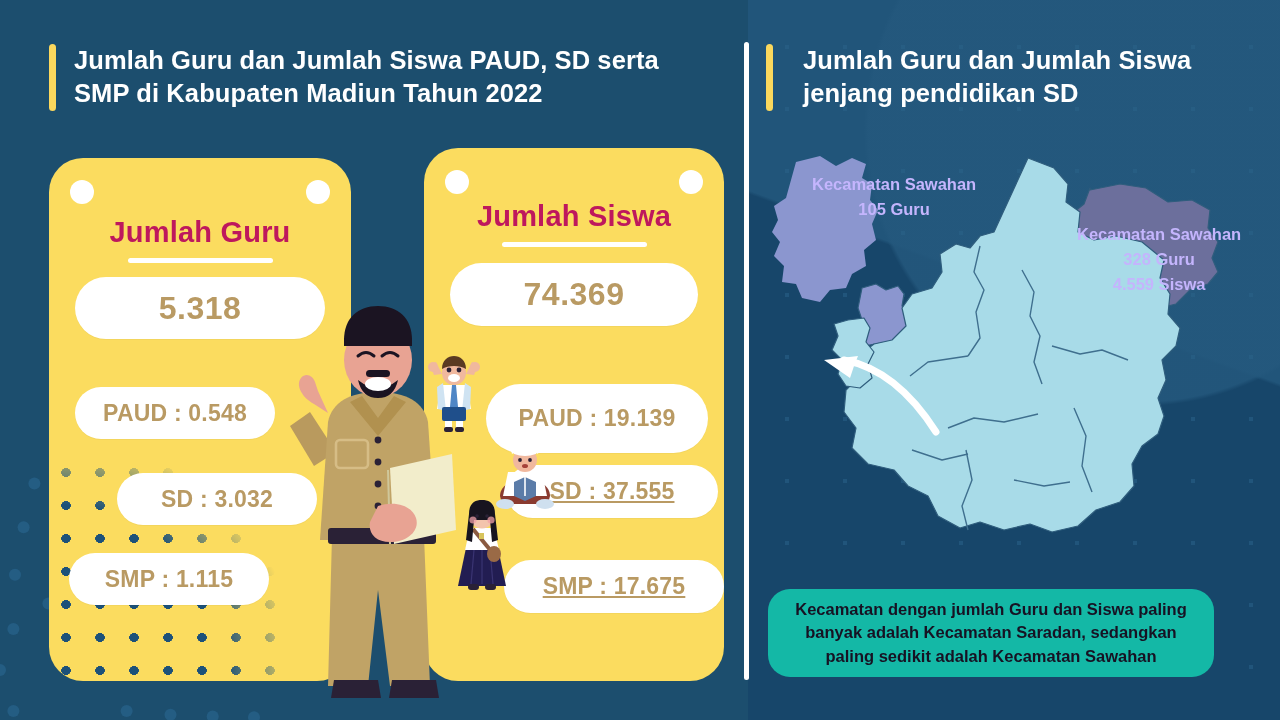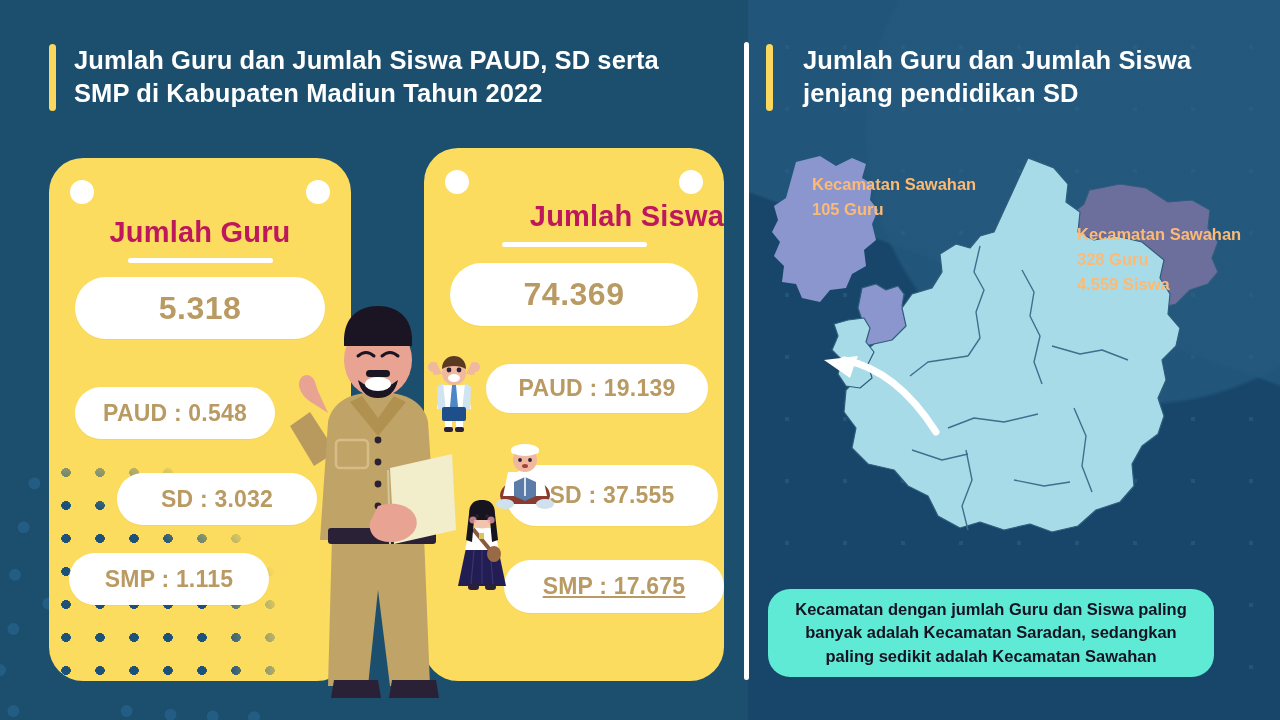--- a/index.html
+++ b/index.html
@@ -41,56 +41,56 @@
   
   .card{position:absolute;background:#fbdc5f;border-radius:34px;overflow:hidden;}
   .card-guru{left:49px;top:158px;width:302px;height:523px;}
   .card-siswa{left:424px;top:148px;width:300px;height:533px;}
   .hole{position:absolute;width:24px;height:24px;border-radius:50%;background:#ffffff;}
   .hole.l{left:21px;top:22px;}
   .hole.r{right:21px;top:22px;}
   .card h2{margin:0;position:absolute;left:0;right:0;text-align:center;
     color:#be185d;font-size:29px;font-weight:bold;letter-spacing:.2px;}
   .card-guru h2{top:58px;}
-  .card-siswa h2{top:52px;text-align:right;}
+  .card-siswa h2{top:52px;}
   .rule{position:absolute;height:5px;background:#ffffff;border-radius:3px;}
   .card-guru .rule{left:79px;top:100px;width:145px;}
   .card-siswa .rule{left:78px;top:94px;width:145px;}
 
   .pill{position:absolute;background:#ffffff;border-radius:40px;display:flex;
     align-items:center;justify-content:center;color:#b99a63;font-weight:bold;
     box-shadow:0 1px 0 rgba(0,0,0,.03);}
   .pill.big{font-size:32px;letter-spacing:.5px;}
   .pill.sub{font-size:23px;letter-spacing:.2px;}
 
   .card-guru .p-total{left:26px;top:119px;width:250px;height:62px;}
   .card-guru .p1{left:26px;top:229px;width:200px;height:52px;}
   .card-guru .p2{left:68px;top:315px;width:200px;height:52px;}
   .card-guru .p3{left:20px;top:395px;width:200px;height:52px;}
 
   .card-siswa .p-total{left:26px;top:115px;width:248px;height:63px;}
-  .card-siswa .p1{left:62px;top:216px;width:222px;height:49px;}
-  .card-siswa .p2{left:82px;top:317px;width:212px;height:61px;}
+  .card-siswa .p1{left:62px;top:236px;width:222px;height:69px;}
+  .card-siswa .p2{left:82px;top:317px;width:212px;height:53px;text-decoration:underline;}
   .card-siswa .p3{left:80px;top:412px;width:220px;height:53px;text-decoration:underline;}
 
   .dots-guru{position:absolute;left:0;bottom:0;width:230px;height:225px;
     background-image:radial-gradient(#1c5179 4.6px, transparent 4.8px);
     background-size:34px 33px;
     -webkit-mask-image:radial-gradient(circle at 0% 100%, #000 0%, #000 55%, transparent 78%);
     mask-image:radial-gradient(circle at 0% 100%, #000 0%, #000 55%, transparent 78%);}
 
   
   .caption{position:absolute;left:768px;top:589px;width:446px;height:88px;
-    background:#5eead4;border-radius:22px;display:flex;align-items:center;justify-content:center;
+    background:#14b8a6;border-radius:22px;display:flex;align-items:center;justify-content:center;
     text-align:center;color:#171223;font-weight:bold;font-size:16.5px;line-height:1.42;padding:0 14px;box-sizing:border-box;}
 
   
   .map{position:absolute;left:752px;top:150px;width:520px;height:420px;}
   .map svg{width:100%;height:100%;display:block;}
-  .maplabel{position:absolute;color:#fdba74;font-weight:bold;font-size:16.5px;line-height:1.52;}
+  .maplabel{position:absolute;color:#c4b5fd;font-weight:bold;font-size:16.5px;line-height:1.52;text-align:center;}
   .lab-sawahan{left:812px;top:172px;}
   .lab-saradan{left:1077px;top:222px;}
 
   
   .illus{position:absolute;}
   .teacher{left:270px;top:300px;width:215px;height:420px;}
   .boy{left:424px;top:355px;width:60px;height:78px;}
   .sit{left:492px;top:440px;width:66px;height:72px;}
   .girl{left:452px;top:500px;width:60px;height:96px;}
   .illus svg{width:100%;height:100%;display:block;}

